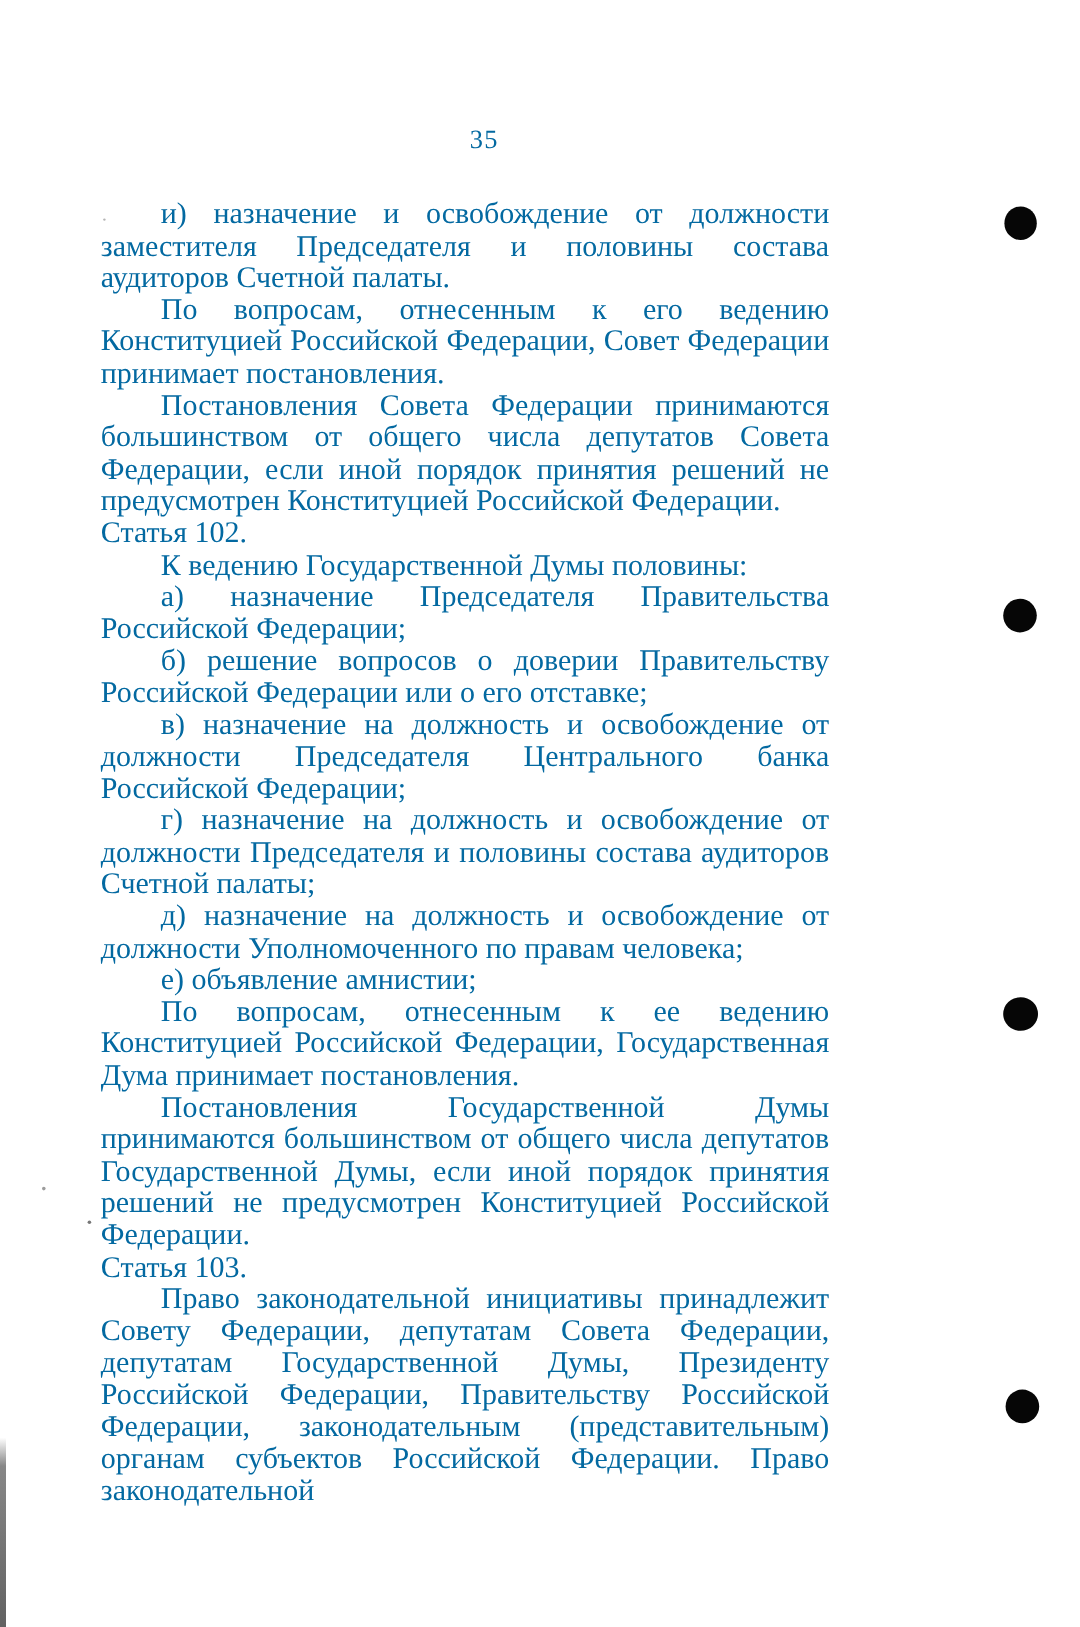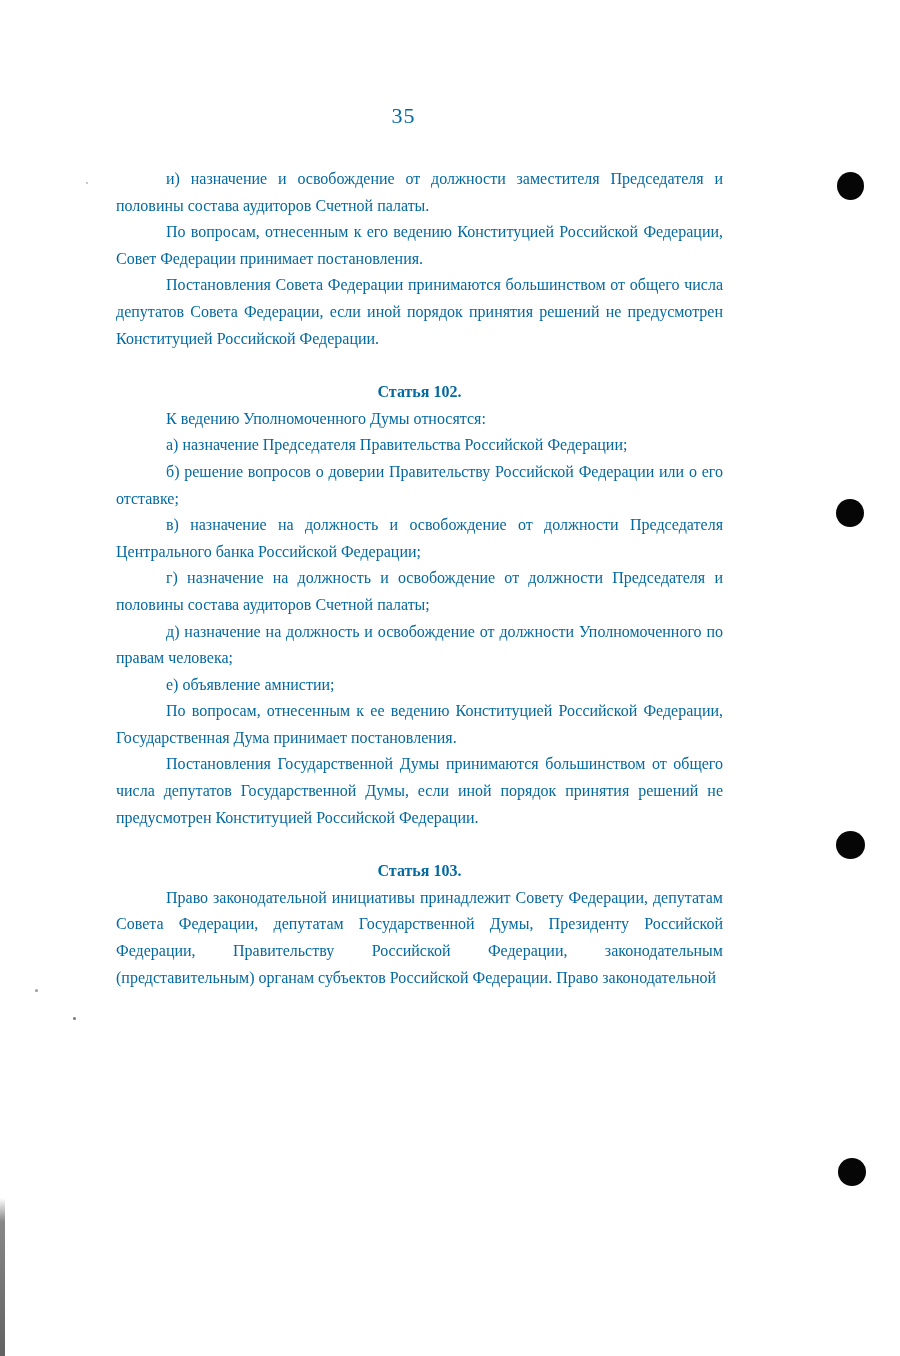--- a/index.html
+++ b/index.html
@@ -16,33 +16,32 @@
     position: absolute;
     top: 103px;
     left: 100px;
     width: 607px;
     text-align: center;
     font-size: 22px;
     letter-spacing: 1px;
   }
   .content {
     position: absolute;
-    left: 116px;
+    left: 84px;
     top: 166px;
     width: 607px;
-    font-size: 16px;
+    font-size: 25px;
     line-height: 26.6px;
     text-align: justify;
   }
   .content p { margin: 0; text-indent: 50px; }
   .content p.heading {
-    text-align: center;
+    text-align: left;
     text-indent: 0;
-    font-weight: bold;
-    margin-top: 27px;
+    font-weight: normal;
   }
   .hole {
     position: absolute;
     background: #060606;
     border-radius: 50%;
   }
   .hole-1 { left: 837px; top: 172px; width: 27px; height: 28px; }
   .hole-2 { left: 836px; top: 499px; width: 28px; height: 28px; }
   .hole-3 { left: 836px; top: 831px; width: 29px; height: 28px; }
   .hole-4 { left: 838px; top: 1158px; width: 28px; height: 28px; }
@@ -65,21 +64,21 @@
 
 <div class="sheet">
 
   <div class="page-number">35</div>
 
   <div class="content">
     <p>и) назначение и освобождение от должности заместителя Председателя и половины состава аудиторов Счетной палаты.</p>
     <p>По вопросам, отнесенным к его ведению Конституцией Российской Федерации, Совет Федерации принимает постановления.</p>
     <p>Постановления Совета Федерации принимаются большинством от общего числа депутатов Совета Федерации, если иной порядок принятия решений не предусмотрен Конституцией Российской Федерации.</p>
     <p class="heading">Статья 102.</p>
-    <p>К ведению Уполномоченного Думы относятся:</p>
+    <p>К ведению Государственной Думы половины:</p>
     <p>а) назначение Председателя Правительства Российской Федерации;</p>
     <p>б) решение вопросов о доверии Правительству Российской Федерации или о его отставке;</p>
     <p>в) назначение на должность и освобождение от должности Председателя Центрального банка Российской Федерации;</p>
     <p>г) назначение на должность и освобождение от должности Председателя и половины состава аудиторов Счетной палаты;</p>
     <p>д) назначение на должность и освобождение от должности Уполномоченного по правам человека;</p>
     <p>е) объявление амнистии;</p>
     <p>По вопросам, отнесенным к ее ведению Конституцией Российской Федерации, Государственная Дума принимает постановления.</p>
     <p>Постановления Государственной Думы принимаются большинством от общего числа депутатов Государственной Думы, если иной порядок принятия решений не предусмотрен Конституцией Российской Федерации.</p>
     <p class="heading">Статья 103.</p>
     <p>Право законодательной инициативы принадлежит Совету Федерации, депутатам Совета Федерации, депутатам Государственной Думы, Президенту Российской Федерации, Правительству Российской Федерации, законодательным (представительным) органам субъектов Российской Федерации. Право законодательной</p>

